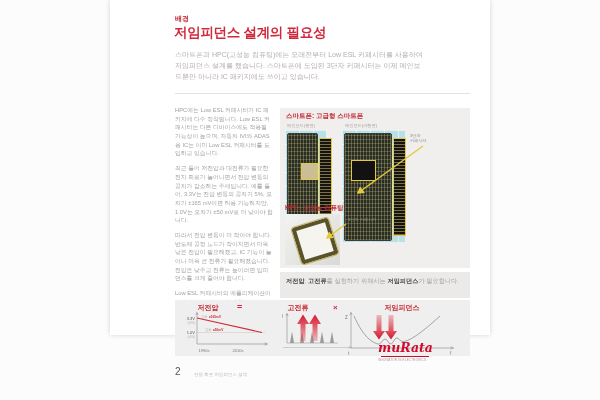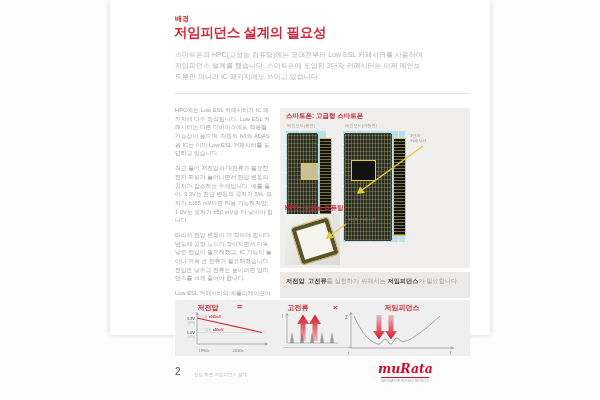--- a/index.html
+++ b/index.html
@@ -53,21 +53,21 @@
   .chartsbox{left:65px;top:300px;width:295px;height:56px;background:#f0efef;}
   .c-title{position:absolute;top:3px;font-size:7px;font-weight:bold;color:#c2242f;text-align:center;}
   .t-volt{left:10px;width:46px;} .t-curr{left:100px;width:46px;} .t-imp{left:198px;width:58px;}
   .c-op{position:absolute;top:2px;font-size:9px;font-weight:bold;color:#d0293b;}
   .op-eq{left:62px;} .op-x{left:158px;top:3px;font-size:8px;}
   .csvg{position:absolute;top:10px;}
   .svg1{left:0;} .svg2{left:105px;} .svg3{left:168px;}
   
   .pagenum{left:65px;top:366px;font-size:10px;color:#555;}
   .docname{left:84px;top:372px;font-size:4.5px;color:#c3bdbd;}
-  .logo{left:268px;top:363px;width:54px;text-align:center;}
+  .logo{left:268px;top:342px;width:54px;text-align:left;}
   .logo-text{font-family:"DejaVu Serif","Liberation Serif",serif;font-style:italic;font-weight:bold;
        font-size:12.5px;color:#cf0a2c;line-height:1;}
   .logo-rule{height:1px;background:#cf0a2c;margin:1px 3px 1px;}
   .logo-tag{font-size:3px;letter-spacing:.2px;color:#a79c9c;}
 </style>
 </head>
 <body>
 
 <div class="page">
 

